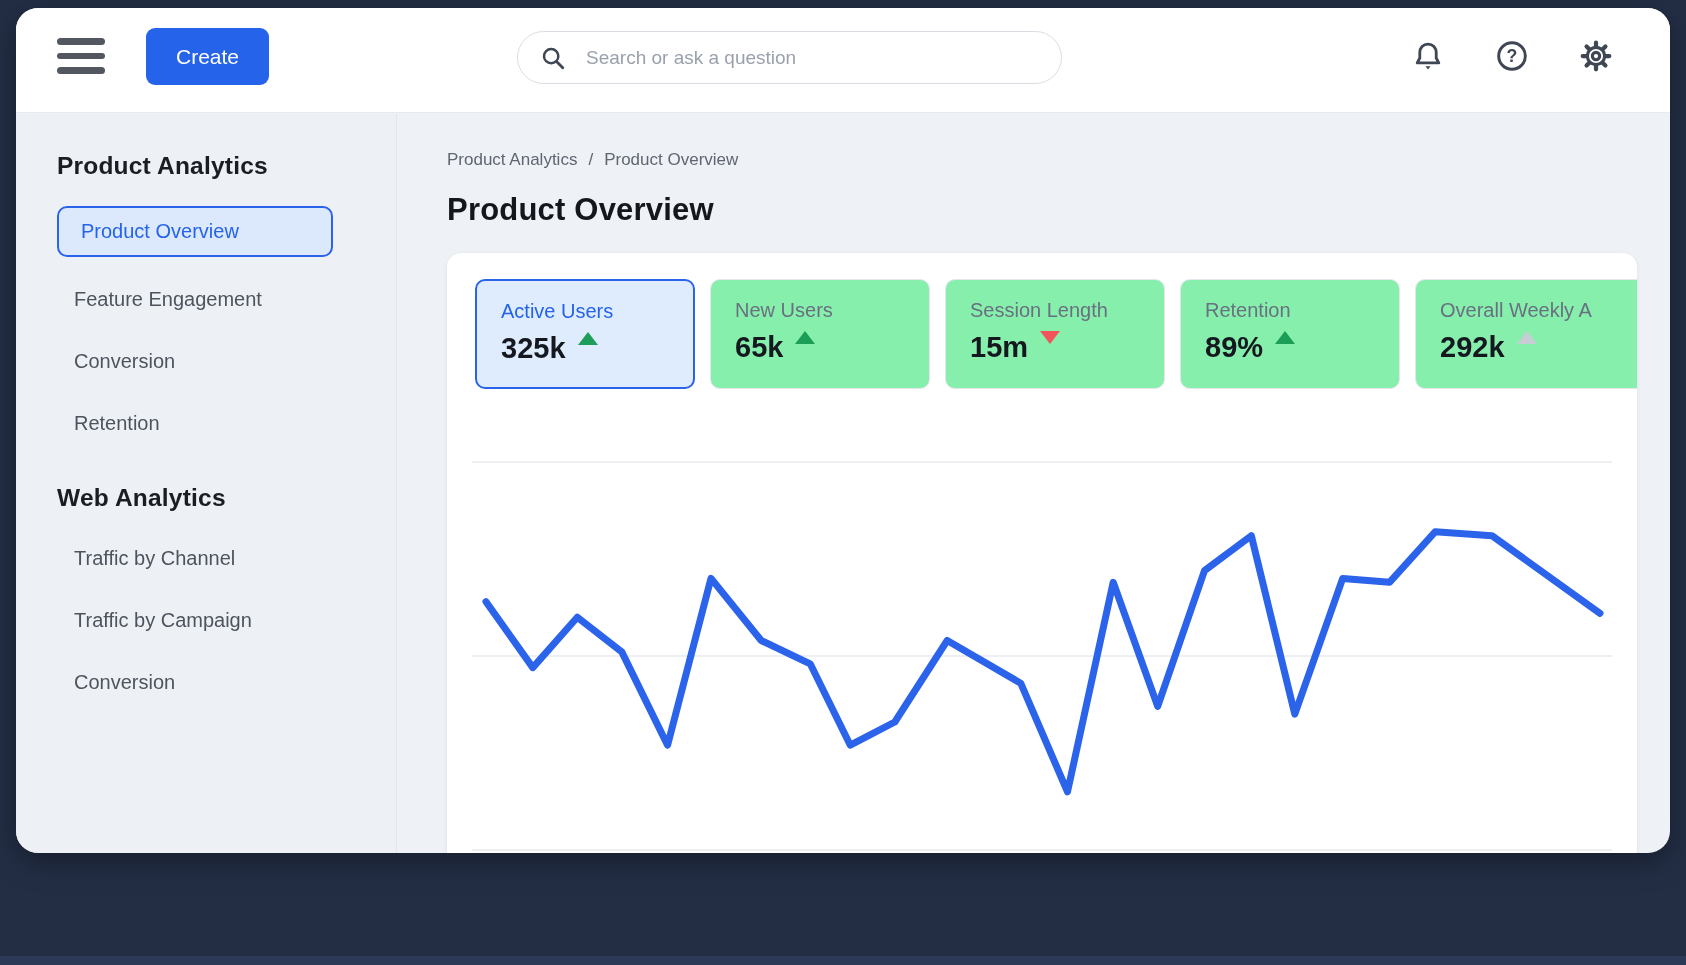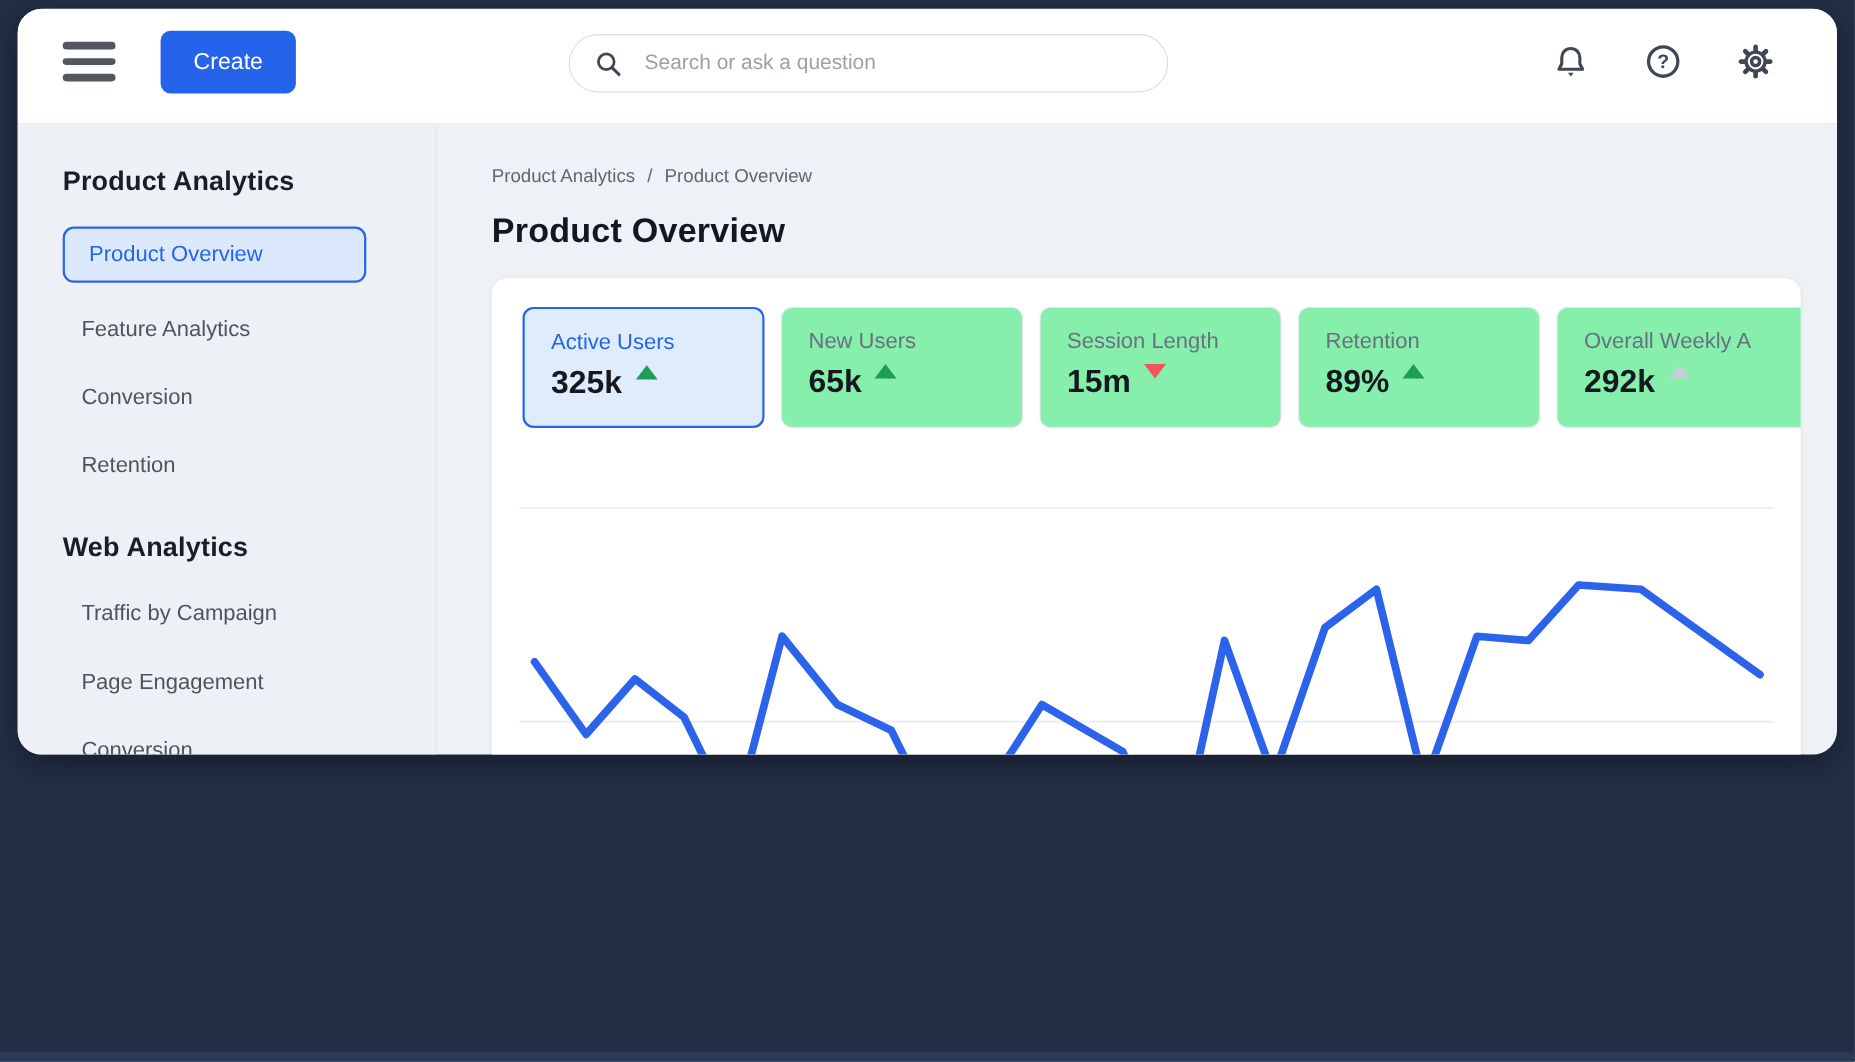--- a/index.html
+++ b/index.html
@@ -1,19 +1,19 @@
 <!DOCTYPE html>
 <html><head>
 <meta charset="utf-8">
 <style>
   html,body{margin:0;padding:0;background:#232e45;}
   *{box-sizing:border-box;font-family:"Liberation Sans","DejaVu Sans",sans-serif;}
   .stage{position:relative;width:1686px;height:965px;background:#232e45;overflow:hidden;}
   .bottom-strip{position:absolute;left:0;right:0;bottom:0;height:9px;background:#2c3a57;}
-  .window{position:absolute;left:16px;top:8px;width:1654px;height:678px;background:#eef1f5;
+  .window{position:absolute;left:16px;top:8px;width:1654px;height:845px;background:#eef1f5;
           border-radius:22px;overflow:hidden;box-shadow:0 8px 30px rgba(0,0,0,.35);}
   
   .topbar{position:absolute;left:0;top:0;right:0;height:105px;background:#ffffff;border-bottom:1px solid #e7eaee;}
   .hamburger{position:absolute;left:41px;top:24px;width:48px;height:48px;background:none;border:none;cursor:pointer;
              display:flex;flex-direction:column;justify-content:center;gap:8px;padding:0;}
   .hamburger span{display:block;width:48px;height:6.5px;border-radius:3.5px;background:#53575f;}
   .create-btn{position:absolute;left:130px;top:20px;height:57px;padding:0 30px;border:none;border-radius:9px;
               background:#2563eb;color:#ffffff;font-size:21px;font-weight:500;cursor:pointer;}
   .search{position:absolute;left:501px;top:23px;width:545px;height:53px;border:1.5px solid #d9dde3;border-radius:27px;
           background:#fff;display:flex;align-items:center;padding:12px 22px;}
@@ -105,26 +105,26 @@
           </g>
           <circle cx="12" cy="12" r="6.1" fill="#ffffff" stroke="#3f4754" stroke-width="2.2"></circle>
           <circle cx="12" cy="12" r="2.6" fill="none" stroke="#3f4754" stroke-width="2.2"></circle>
         </svg>
       </button>
     </header>
 
     <nav class="sidebar" id="sidebar">
         <div class="side-heading">Product Analytics</div>
         <div class="side-item selected">Product Overview</div>
-        <div class="side-item">Feature Analytics</div>
+        <div class="side-item">Feature Engagement</div>
         <div class="side-item">Conversion</div>
         <div class="side-item">Retention</div>
         <div class="side-heading second">Web Analytics</div>
+        <div class="side-item">Traffic by Channel</div>
         <div class="side-item">Traffic by Campaign</div>
-        <div class="side-item">Page Engagement</div>
         <div class="side-item">Conversion</div>
       </nav>
 
     <main class="content">
       <div class="breadcrumb">
         <span class="crumb">Product Analytics</span>
         <span>/</span>
         <span class="crumb">Product Overview</span>
       </div>
       <h1 class="page-title">Product Overview</h1>

